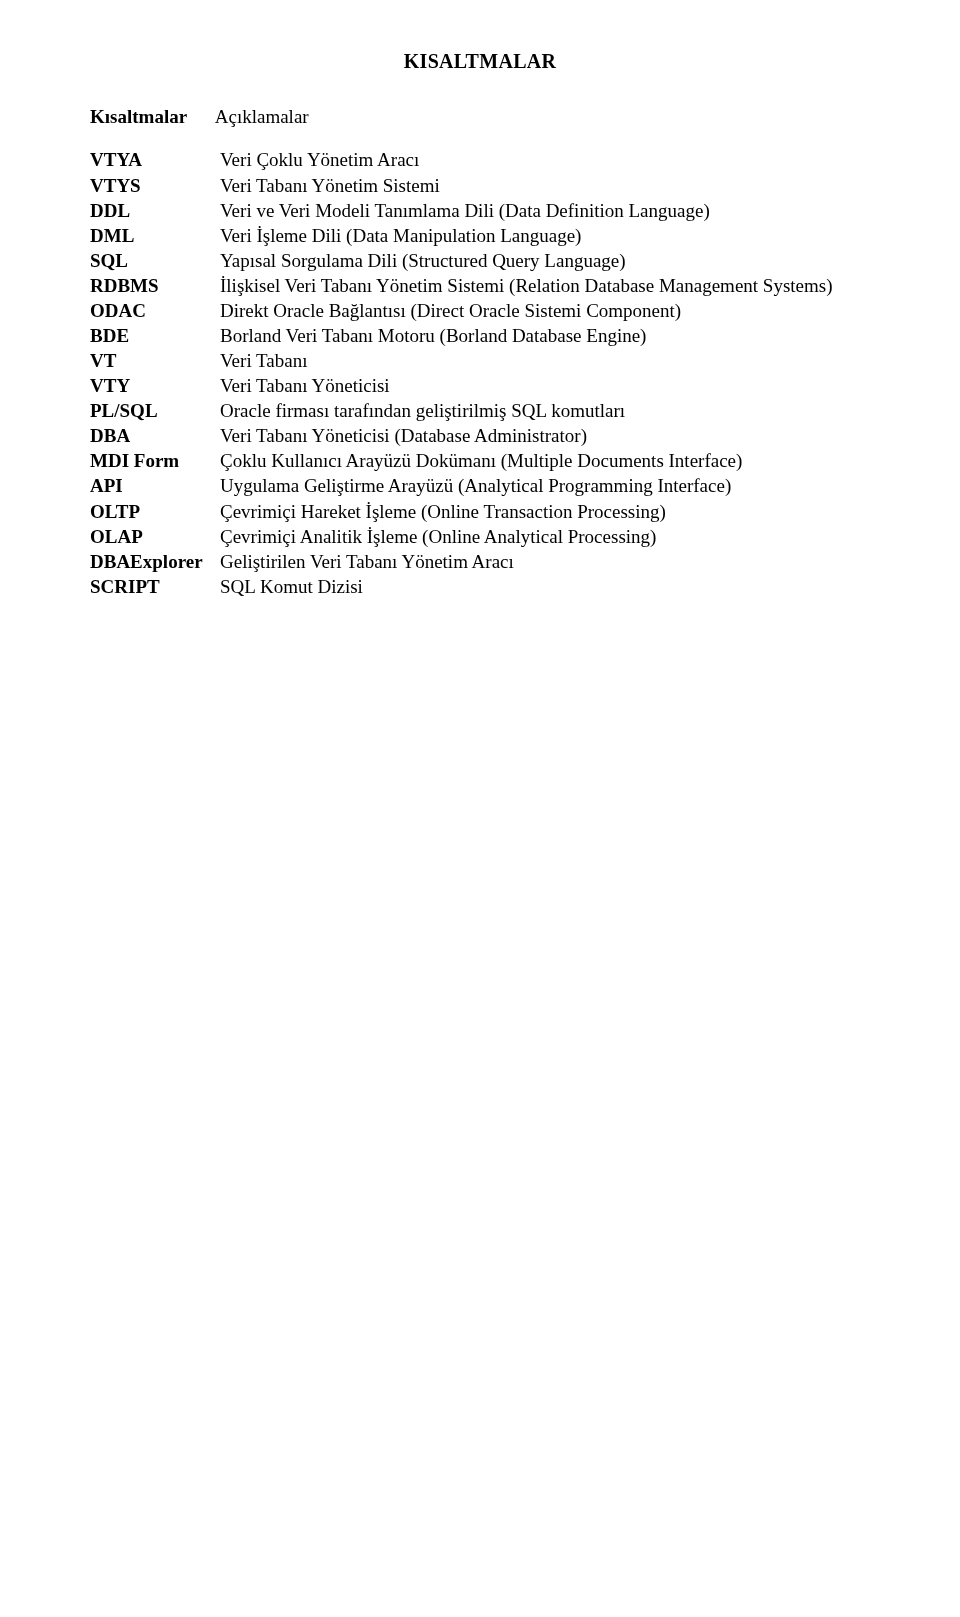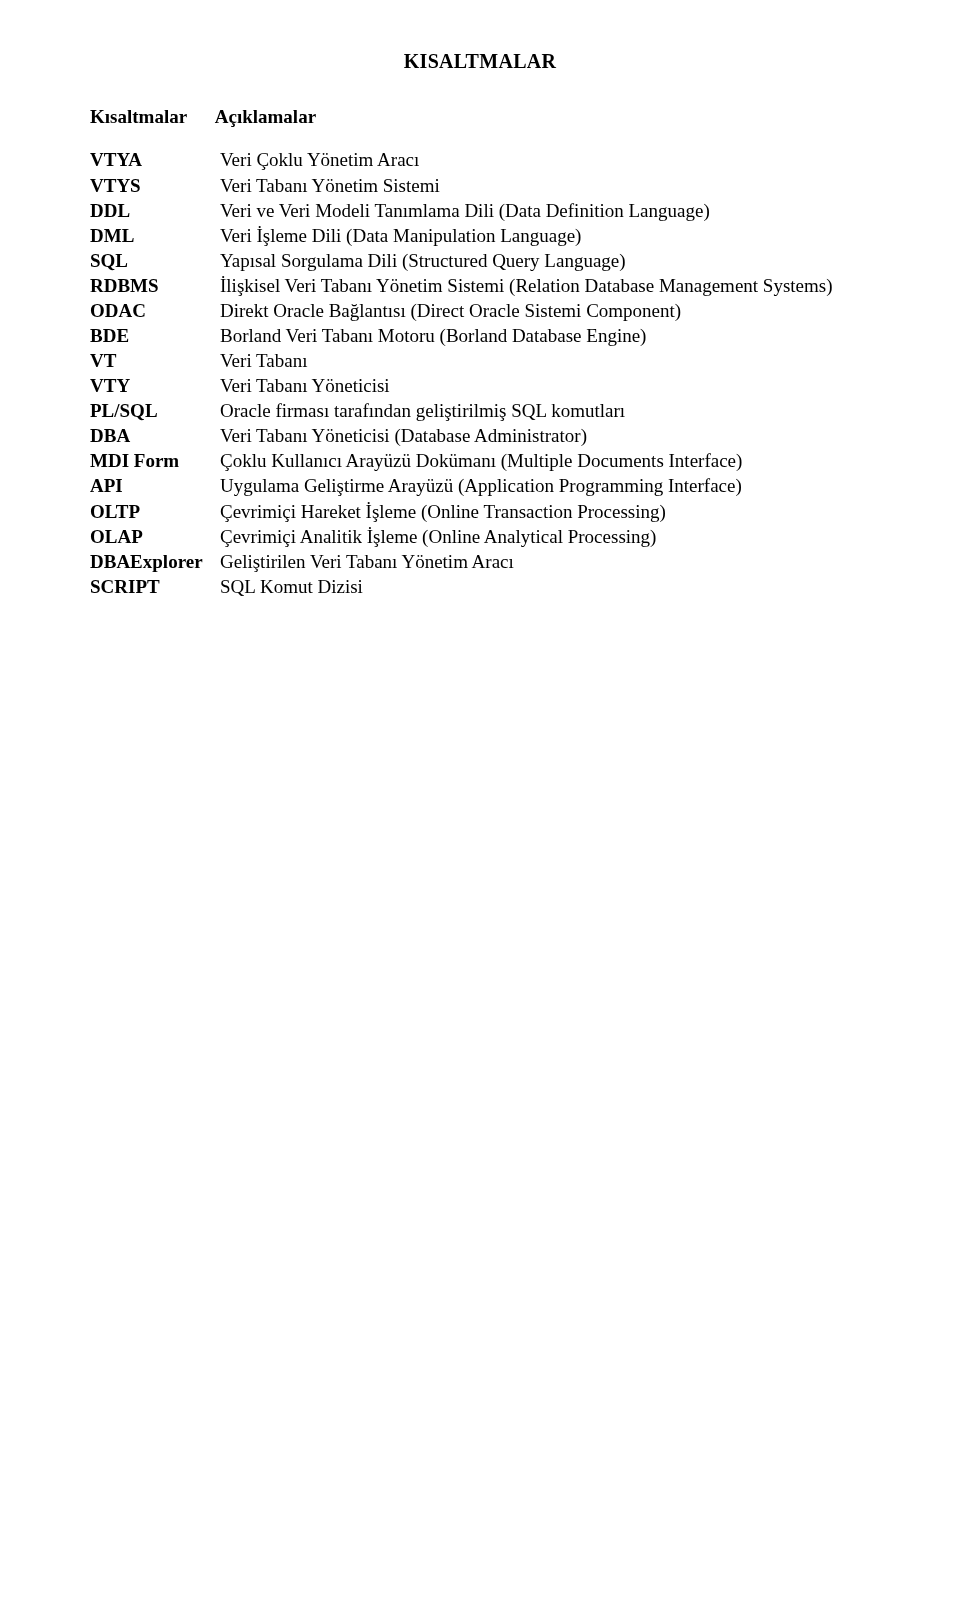--- a/index.html
+++ b/index.html
@@ -28,21 +28,21 @@
     .header-row {
       margin-bottom: 18px;
     }
     .header-row .h1 {
       display: inline-block;
       font-weight: bold;
       min-width: 120px;
     }
     .header-row .h2 {
       display: inline-block;
-      font-weight: bold;
+      font-weight: normal;
     }
     .entries {
       display: block;
     }
     .entry {
       display: flex;
       align-items: flex-start;
       margin: 0;
     }
     .abbr {
@@ -124,21 +124,21 @@
     <div class="entry">
       <span class="abbr">DBA</span>
       <span class="desc">Veri Tabanı Yöneticisi (Database Administrator)</span>
     </div>
     <div class="entry">
       <span class="abbr">MDI Form</span>
       <span class="desc">Çoklu Kullanıcı Arayüzü Dokümanı (Multiple Documents Interface)</span>
     </div>
     <div class="entry">
       <span class="abbr">API</span>
-      <span class="desc">Uygulama Geliştirme Arayüzü (Application Programming Interface)</span>
+      <span class="desc">Uygulama Geliştirme Arayüzü (Analytical Programming Interface)</span>
     </div>
     <div class="entry">
       <span class="abbr">OLTP</span>
       <span class="desc">Çevrimiçi Hareket İşleme (Online Transaction Processing)</span>
     </div>
     <div class="entry">
       <span class="abbr">OLAP</span>
       <span class="desc">Çevrimiçi Analitik İşleme (Online Analytical Processing)</span>
     </div>
     <div class="entry">

